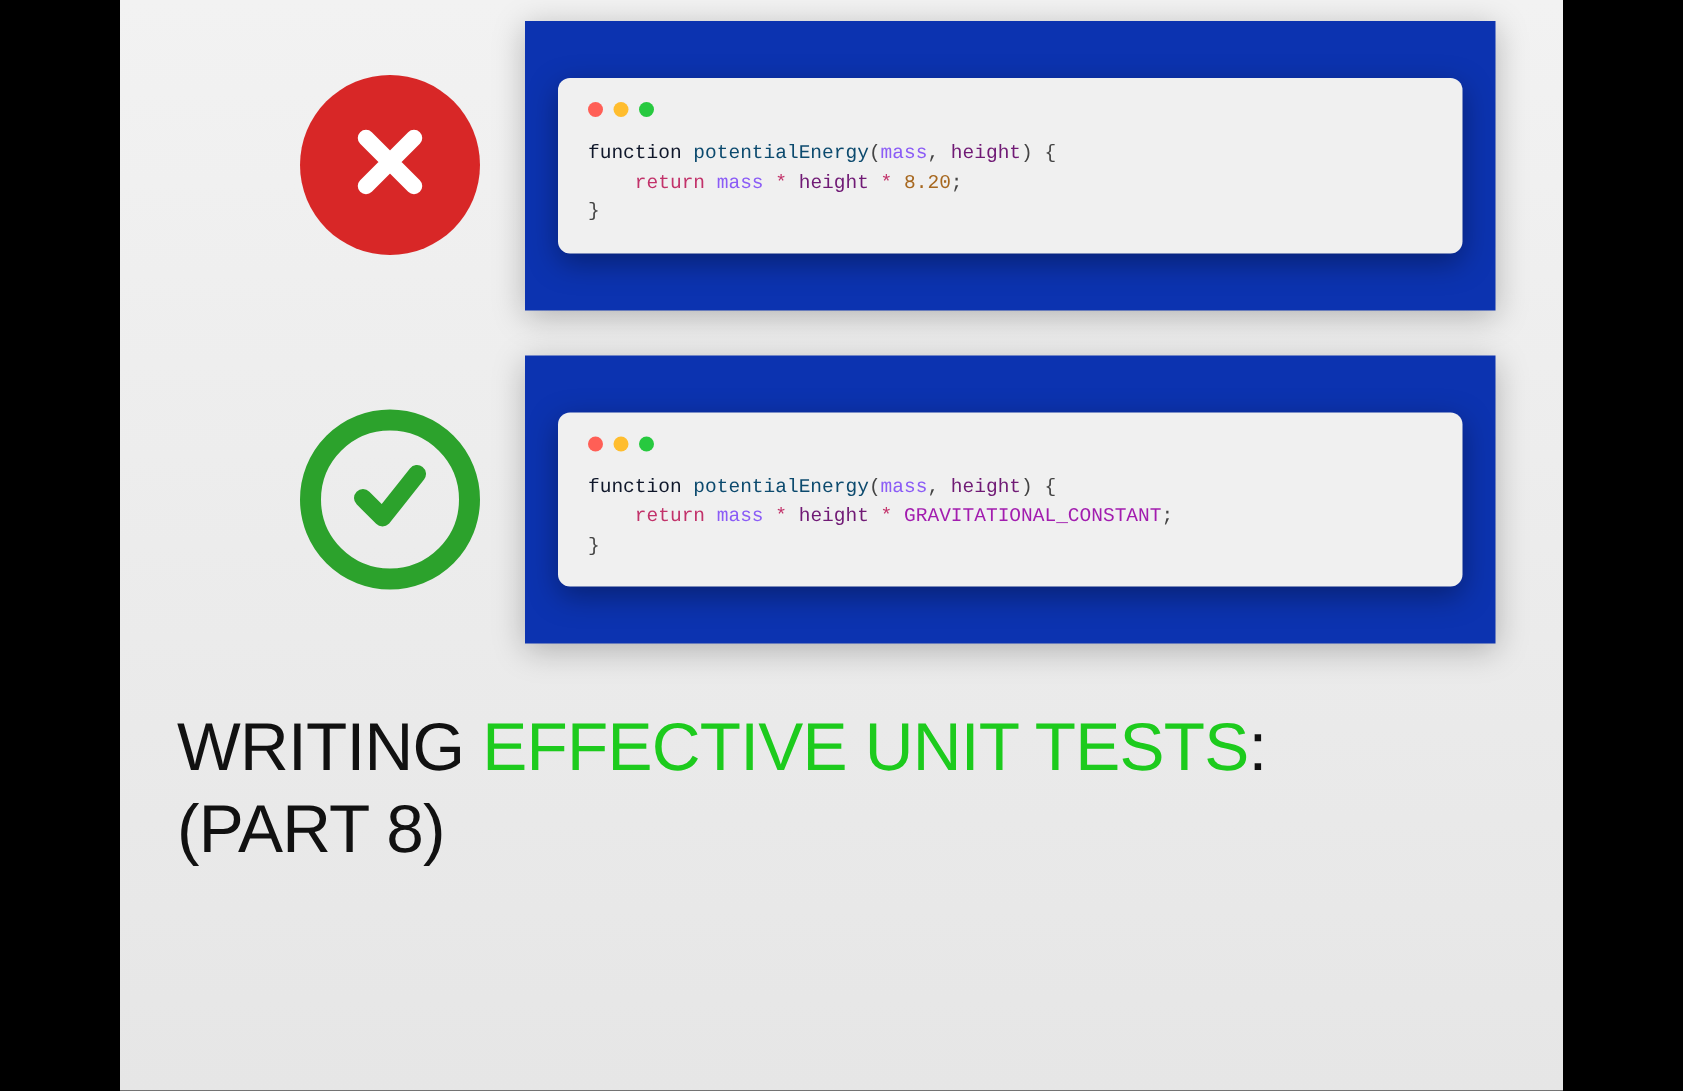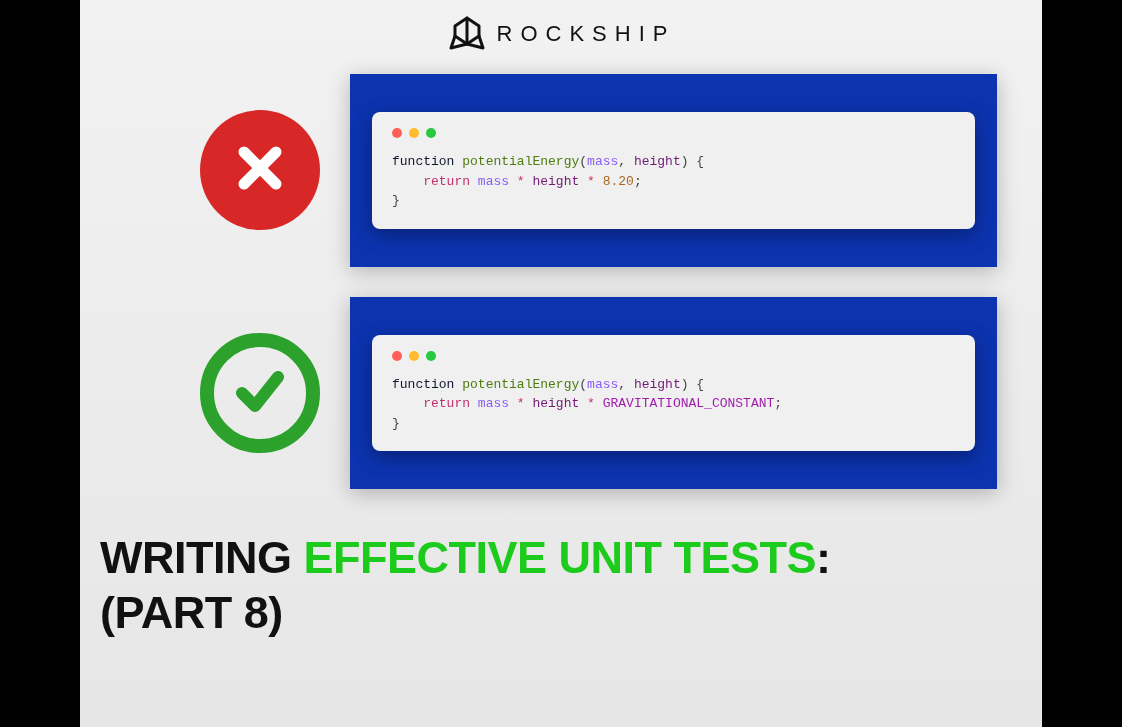--- a/index.html
+++ b/index.html
@@ -122,63 +122,52 @@
       font-size: 13px;
       line-height: 1.5;
       color: #444;
     }
 
     .code-line {
       white-space: pre;
     }
 
     .kw { color: #0f172a; }
-    .fn { color: #4d7c0f; }
+    .fn { color: #0c4a6e; }
     .ret { color: #c2326a; }
     .var1 { color: #8b5cf6; }
     .var2 { color: #701a75; }
     .op { color: #c2326a; }
     .num { color: #a76820; }
     .const { color: #a21caf; }
     .punc { color: #444; }
 
     .title-block {
       padding: 12px 20px 0 20px;
       font-family: Arial Black, Arial, sans-serif;
     }
 
     .title-line {
       font-size: 45px;
-      font-weight: 700;
+      font-weight: 400;
       color: #111;
       line-height: 1.22;
       letter-spacing: -0.5px;
+      margin-left: 18px;
     }
 
     .highlight {
       color: #1dcb1d;
     }
   </style>
 </head>
 <body>
 
 <div class="page">
 
-  <div class="logo-row">
-    <span class="logo-icon">
-      <svg viewBox="0 0 40 40" width="40" height="40">
-        <g stroke="#111" stroke-width="3" fill="none" stroke-linecap="round" stroke-linejoin="round">
-          <path d="M20 4 L8 12 L8 22 L20 30 L32 22 L32 12 Z"></path>
-          <path d="M20 4 L20 30"></path>
-          <path d="M8 22 L4 34 L20 30 L36 34 L32 22"></path>
-        </g>
-      </svg>
-    </span>
-    <span class="logo-text">ROCKSHIP</span>
-  </div>
 
   <div class="example-block">
     <div class="status-circle status-bad">
       <span>
         <svg class="cross-icon" viewBox="0 0 52 52">
           <path d="M10 10 L42 42 M42 10 L10 42" stroke="#fff" stroke-width="11" stroke-linecap="round"></path>
         </svg>
       </span>
     </div>
     <div class="code-panel-wrap">

